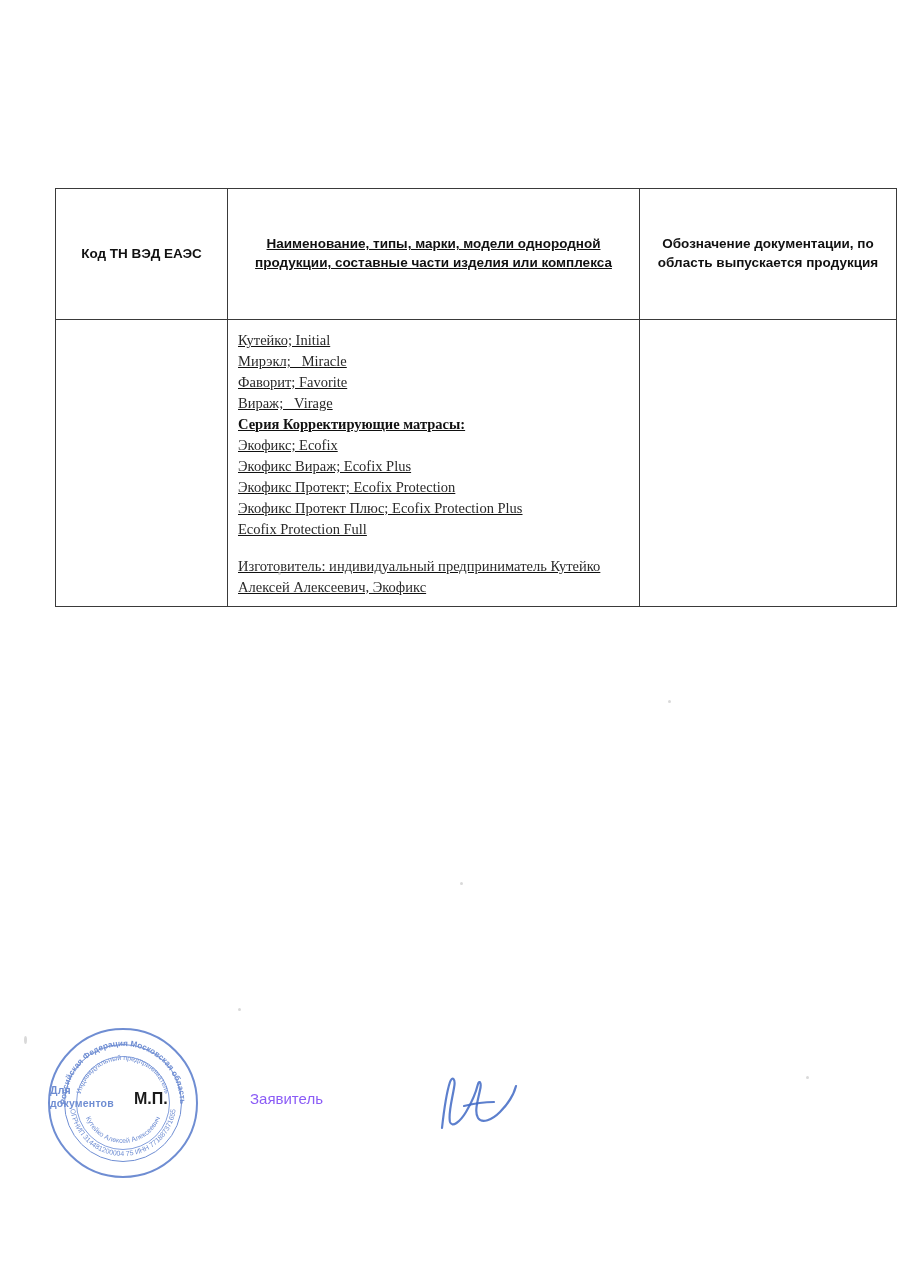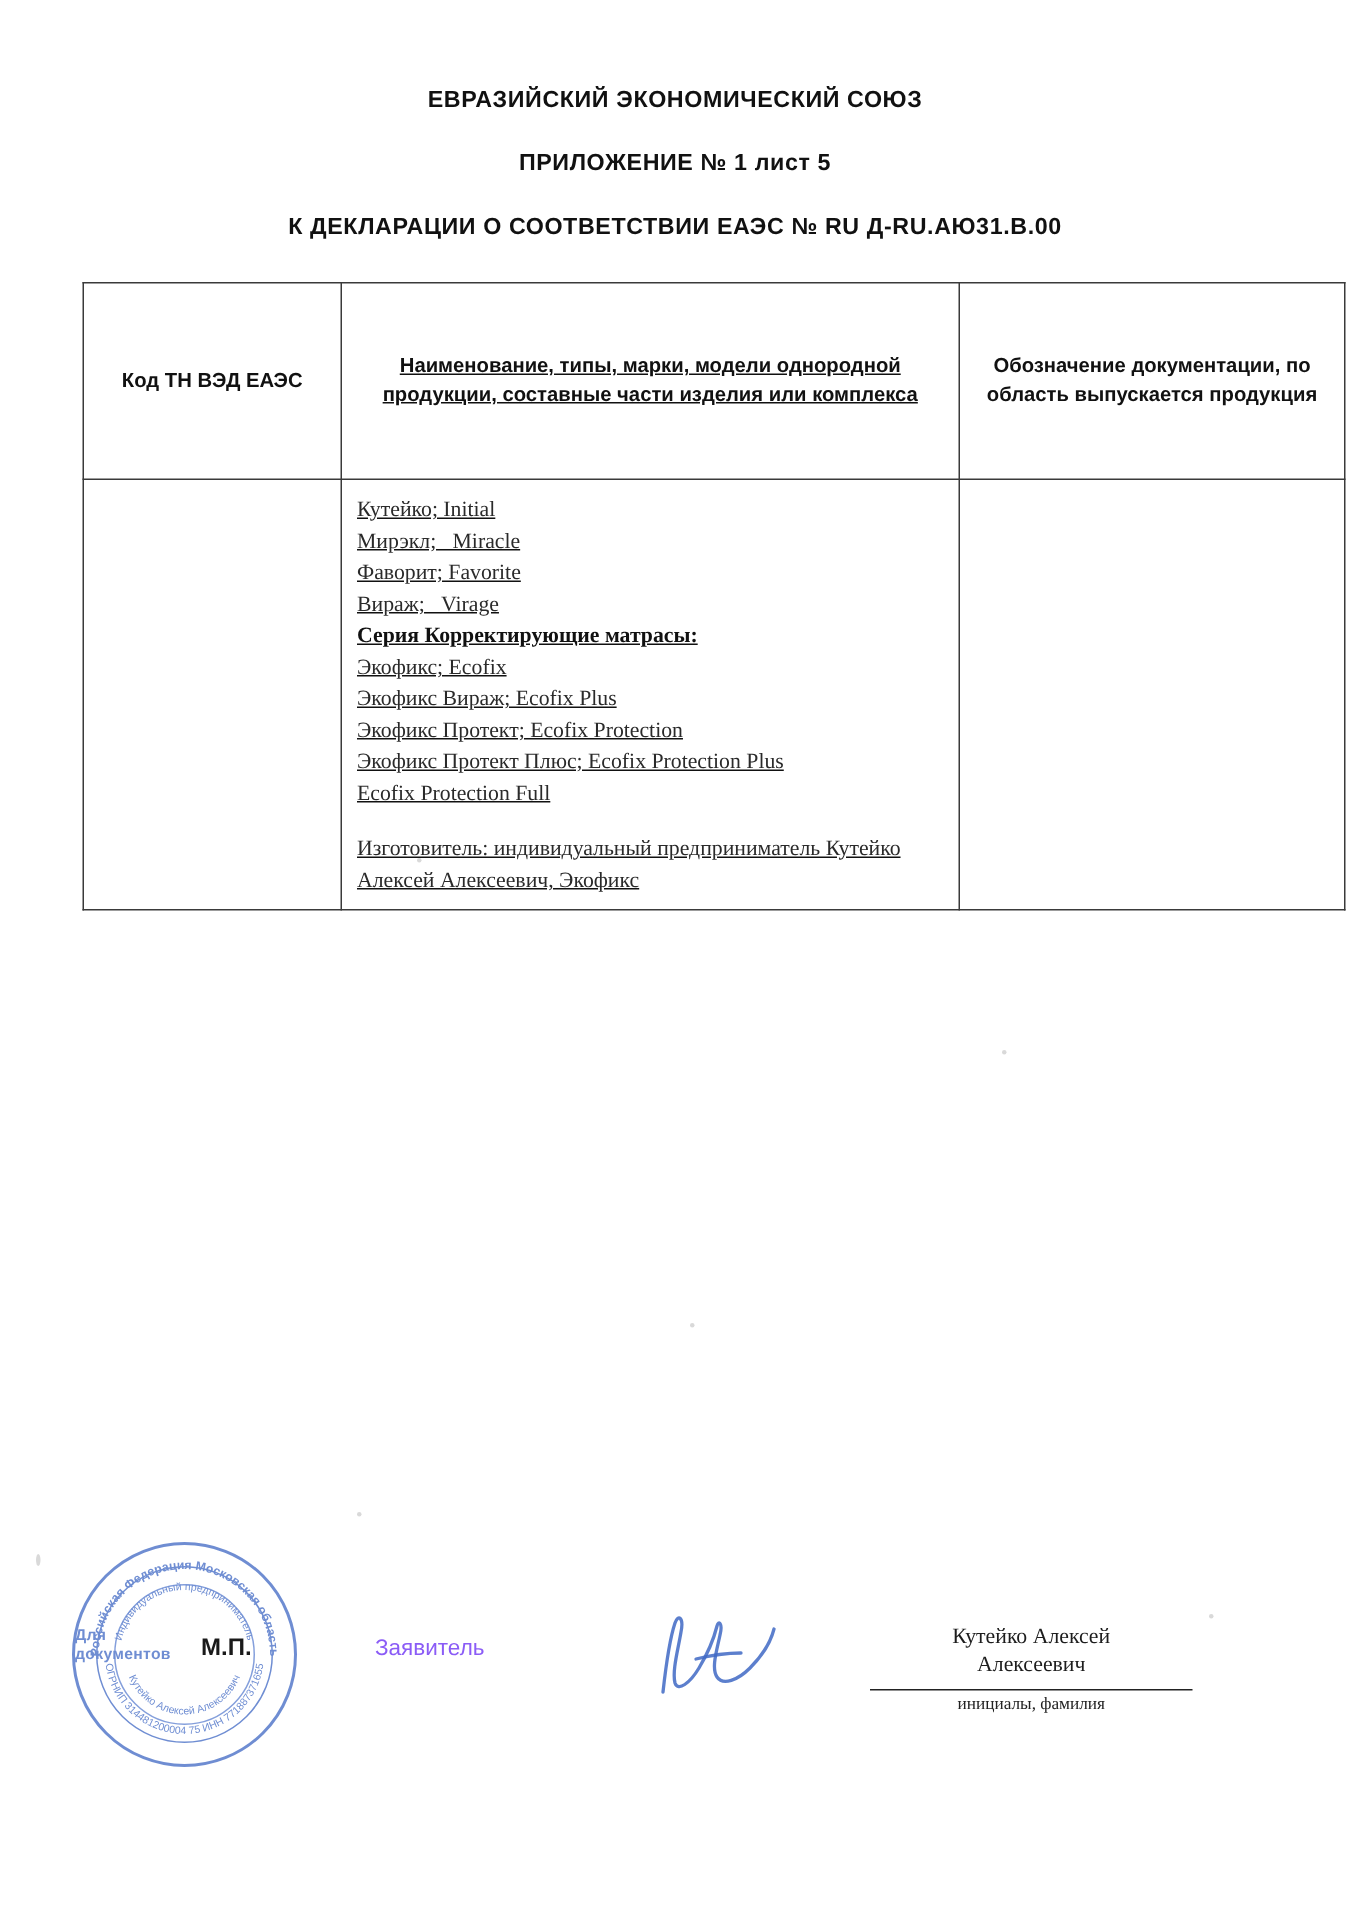--- a/index.html
+++ b/index.html
@@ -238,25 +238,20 @@
     background: #cfcfcf;
     border-radius: 50%;
     opacity: 0.8;
   }
 </style>
 </head>
 <body>
 
 <div class="page">
 
-  <div class="header">
-    <div class="line l1">ЕВРАЗИЙСКИЙ ЭКОНОМИЧЕСКИЙ СОЮЗ</div>
-    <div class="line l2">ПРИЛОЖЕНИЕ № 1 лист 5</div>
-    <div class="line l3">К ДЕКЛАРАЦИИ О СООТВЕТСТВИИ ЕАЭС № RU Д-RU.АЮ31.В.00</div>
-  </div>
 
   <table class="doc-table">
     <thead>
       <tr>
         <th class="col-code">Код ТН ВЭД ЕАЭС</th>
         <th class="col-name">Наименование, типы, марки, модели однородной продукции, составные части изделия или комплекса</th>
         <th class="col-doc">Обозначение документации, по область выпускается продукция</th>
       </tr>
     </thead>
     <tbody>
@@ -315,26 +310,20 @@
       <span>Для</span><br>
       <span>документов</span>
     </div>
   </div>
 
   <div class="sig-area">
     <div class="mp">М.П.</div>
     <div class="applicant">Заявитель</div>
 
 
-    <div class="name-slot">
-      <div class="nm">Кутейко Алексей</div>
-      <div class="nm" style="padding-top:0">Алексеевич</div>
-      <div class="rule"></div>
-      <div class="caption">инициалы, фамилия</div>
-    </div>
   </div>
 
   <svg class="scribble" viewBox="0 0 120 70">
     <path d="M 22,58 C 24,40 26,24 30,12 C 32,6 36,8 34,18 C 32,30 28,44 30,52 C 32,58 40,52 46,42 C 52,32 56,22 58,14 C 59,10 62,12 60,20 C 58,30 54,42 58,48 C 62,54 72,50 80,42 C 88,34 94,24 96,16"></path>
     <path d="M 44,36 C 52,34 64,32 74,32"></path>
   </svg>
 
   <div class="speck" style="left:278px; top:572px; width:3px; height:3px;"></div>
   <div class="speck" style="left:668px; top:700px; width:3px; height:3px;"></div>
   <div class="speck" style="left:460px; top:882px; width:3px; height:3px;"></div>

